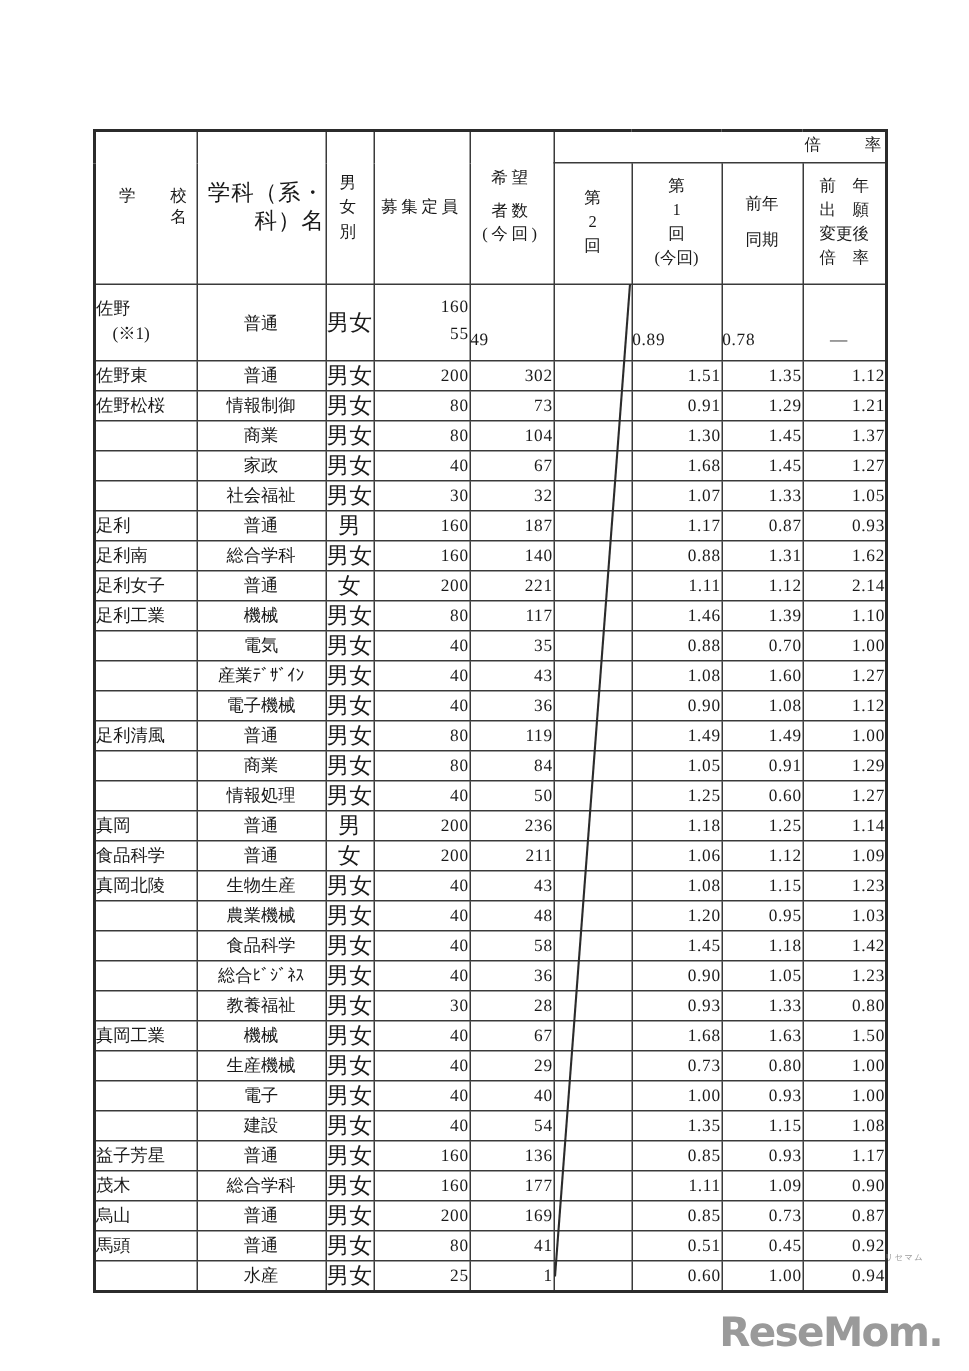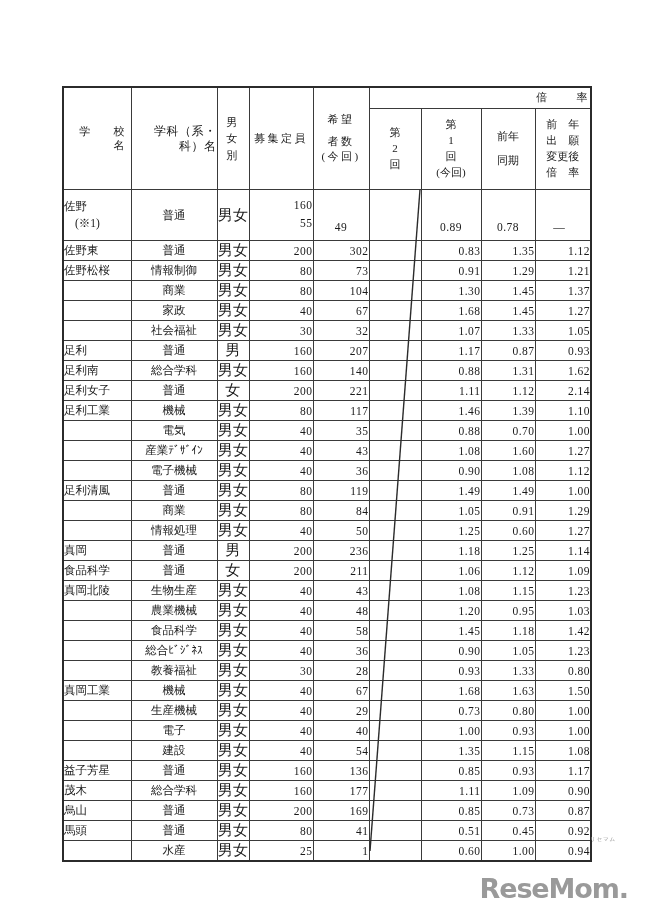--- a/index.html
+++ b/index.html
@@ -47,21 +47,21 @@
   
   thead td, thead th{ text-align:right; line-height:1.22; }
   .hd-span{ height:20px; font-size:11px; letter-spacing:.22em; }
   .hd-main{ height:80px; }
   .hdlines{ display:flex; flex-direction:column; justify-content:center;
             align-items:center; height:100%; }
   .hdlines span{display:block;}
   .vstack{ line-height:1.45; }
   .sp-wide{ letter-spacing:.55em; text-indent:.55em; }
   .sp-mid{ letter-spacing:.30em; text-indent:.30em; }
-  .tiny{ font-size:12px; letter-spacing:.04em; }
+  .tiny{ font-size:15px; letter-spacing:.04em; }
   .h-sex{ font-size:11px; line-height:1.5; }
 
   
   tbody td{ height:19px; font-size:11.5px; }
   td.school{ padding-left:4px; text-align:left; font-size:11.5px; }
   td.dept  { padding-left:5px; text-align:center; font-size:11.5px; }
   td.sex   { text-align:center; font-size:15px; letter-spacing:.02em;}
   td.num   { text-align:right; padding-right:7px;
              font-family:"Liberation Serif","DejaVu Serif",serif;
              font-size:11.5px; letter-spacing:.04em;}
@@ -72,21 +72,21 @@
 
   
   td.school.cont{ }
 
   
   tr.two-line td{ height:38px; }
   .stack2{ display:flex; flex-direction:column; justify-content:center;
            height:38px; line-height:1.55; }
   .stack2.r{ align-items:flex-end; }
   .stack-bottom{ display:flex; flex-direction:column; justify-content:flex-end;
-                 height:38px; padding-bottom:2px; align-items:center;}
+                 height:38px; padding-bottom:2px; align-items:flex-start;}
   .school-2{ display:flex; flex-direction:column; justify-content:center;
              height:50px; line-height:1.5; align-items:flex-start;}
   .school-2 .ind{ padding-left:11px; }
 
   
   #strike{
     position:absolute;
     left:0; top:0;
     width:528px; height:100%;
     pointer-events:none;
@@ -237,21 +237,21 @@
             </div>
           </td>
         </tr>
         <tr class="group-start">
           <td class="school">佐野東</td>
           <td class="dept">普通</td>
           <td class="sex">男女</td>
           <td class="num">200</td>
           <td class="num">302</td>
           <td class="num blank"></td>
-          <td class="num">0.83</td>
+          <td class="num">1.51</td>
           <td class="num">1.35</td>
           <td class="num">1.12</td>
         </tr>
         <tr class="group-start">
           <td class="school">佐野松桜</td>
           <td class="dept">情報制御</td>
           <td class="sex">男女</td>
           <td class="num">80</td>
           <td class="num">73</td>
           <td class="num blank"></td>
@@ -290,21 +290,21 @@
           <td class="num blank"></td>
           <td class="num">1.07</td>
           <td class="num">1.33</td>
           <td class="num">1.05</td>
         </tr>
         <tr class="group-start">
           <td class="school">足利</td>
           <td class="dept">普通</td>
           <td class="sex">男</td>
           <td class="num">160</td>
-          <td class="num">207</td>
+          <td class="num">187</td>
           <td class="num blank"></td>
           <td class="num">1.17</td>
           <td class="num">0.87</td>
           <td class="num">0.93</td>
         </tr>
         <tr class="group-start">
           <td class="school">足利南</td>
           <td class="dept">総合学科</td>
           <td class="sex">男女</td>
           <td class="num">160</td>

